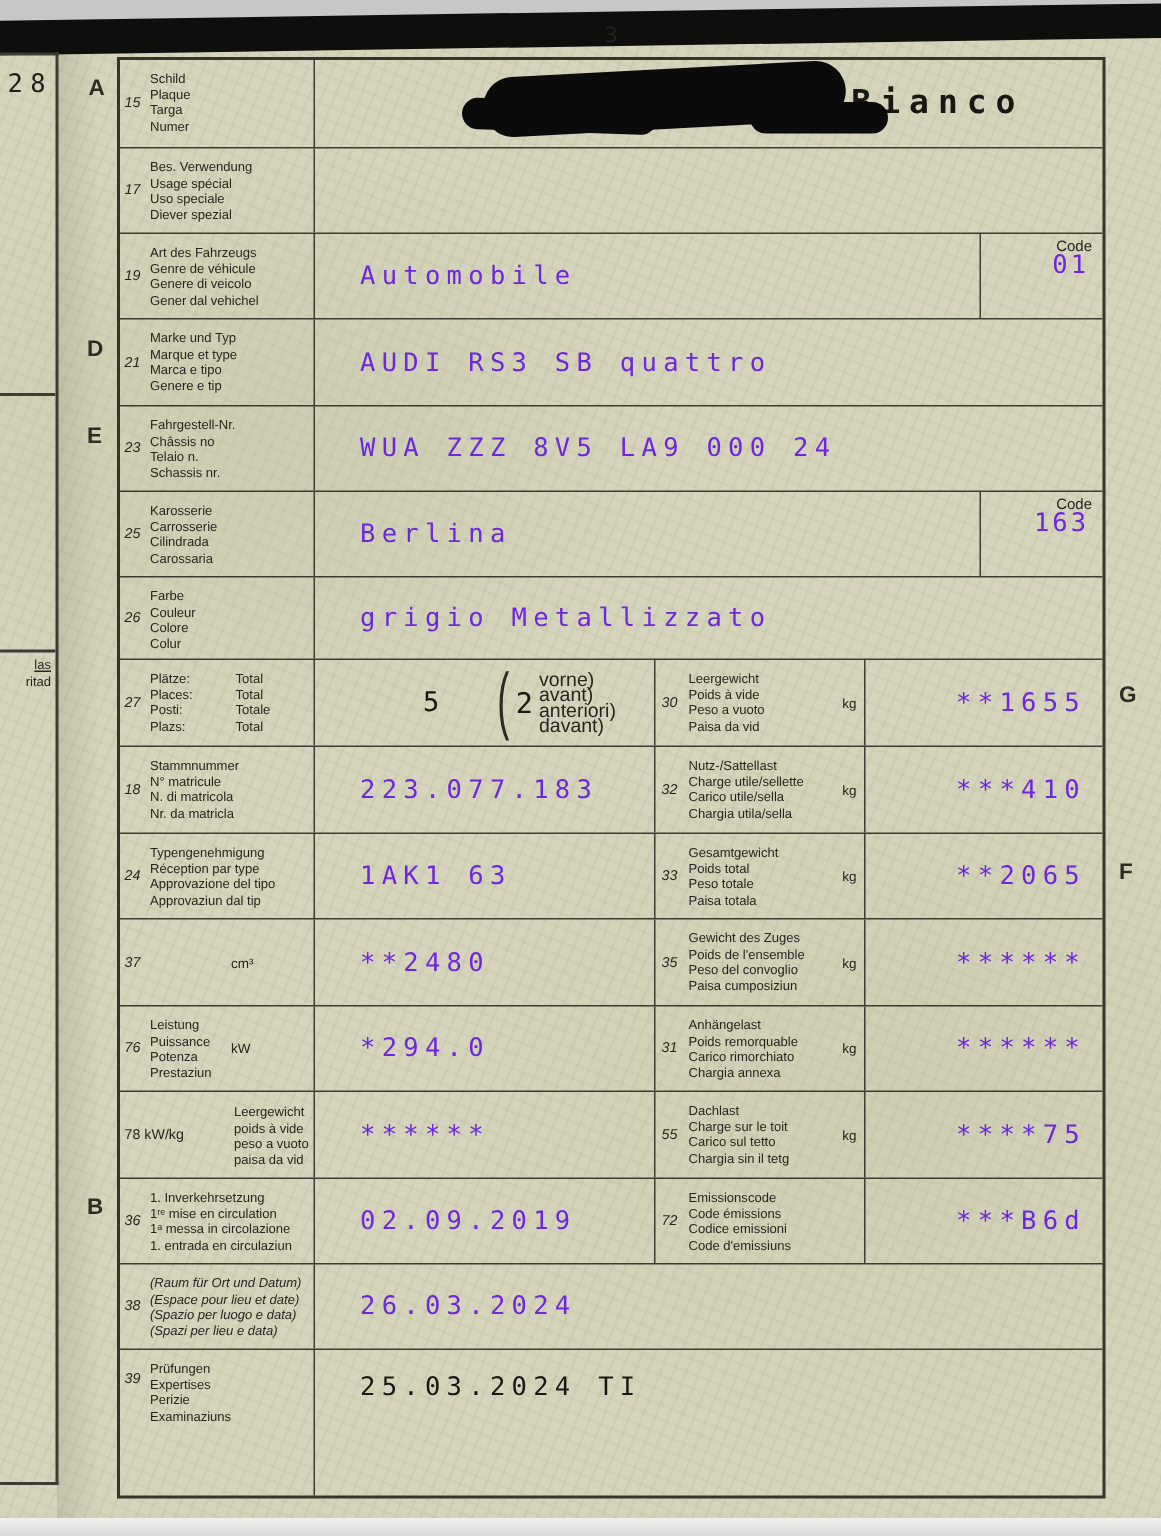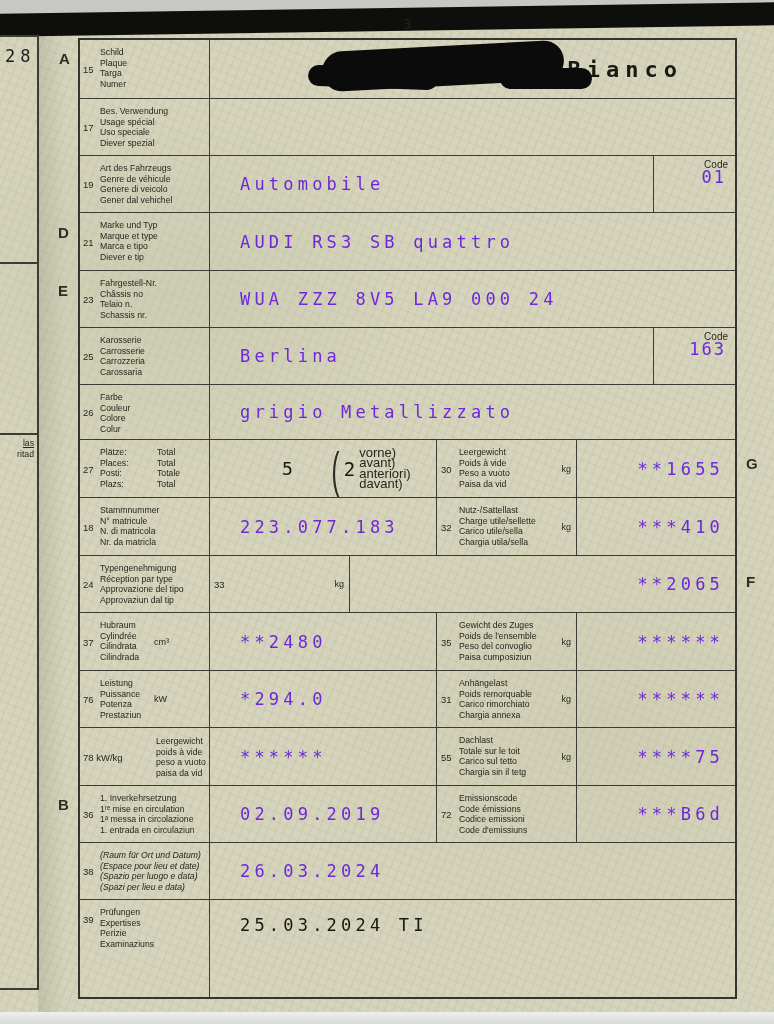--- a/index.html
+++ b/index.html
@@ -44,21 +44,21 @@
   
   .vtable { position:absolute; left:78px; top:38px; width:659px; height:961px;
     border:2px solid #35352e; display:flex; flex-direction:column; }
   .row { display:flex; position:relative; border-top:1.6px solid #3c3c34; }
   .row.first { border-top:none; }
   .h58{height:58px} .h57{height:57px} .h55{height:55px} .h98{height:98px}
 
   .cl { width:130px; border-right:1.6px solid #3c3c34; position:relative;
     padding:7px 2px 2px 20px; overflow:hidden; }
   .num { position:absolute; left:3px; top:50%; transform:translateY(-50%);
-    font-size:9.5px; color:#26261f; white-space:nowrap; }
+    font-size:9.5px; color:#26261f; white-space:nowrap;font-style:italic; }
   .num-top { top:14px; transform:none; }
   .lab div { font-size:8.7px; line-height:10.6px; color:#26261f; white-space:nowrap; }
   .lab.it div { font-style:italic; }
   .unit1 { position:absolute; left:74px; top:50%; transform:translateY(-50%); font-size:9px; color:#26261f; }
 
   .mono, .cv, .cvl, .cvr, .code-val { font-family:"DejaVu Sans Mono", monospace;
     font-size:17px; letter-spacing:4.2px; color:#6d28d9; white-space:nowrap; }
   .cv { flex:1; display:flex; align-items:center; padding-left:30px; overflow:hidden; }
   .cvl { width:227px; flex:none; border-right:1.6px solid #3c3c34;
     display:flex; align-items:center; padding-left:30px; overflow:hidden; }
@@ -183,21 +183,21 @@
       </div>
     </div>
 
     <div class="row h58">
       <div class="cl">
         <span class="num">21</span>
         <div class="lab">
           <div>Marke und Typ</div>
           <div>Marque et type</div>
           <div>Marca e tipo</div>
-          <div>Diever e tip</div>
+          <div>Genere e tip</div>
         </div>
       </div>
       <div class="cv">AUDI RS3 SB quattro</div>
     </div>
 
     <div class="row h57">
       <div class="cl">
         <span class="num">23</span>
         <div class="lab">
           <div>Fahrgestell-Nr.</div>
@@ -208,21 +208,21 @@
       </div>
       <div class="cv">WUA ZZZ 8V5 LA9 000 24</div>
     </div>
 
     <div class="row h57">
       <div class="cl">
         <span class="num">25</span>
         <div class="lab">
           <div>Karosserie</div>
           <div>Carrosserie</div>
-          <div>Carrozzeria</div>
+          <div>Cilindrada</div>
           <div>Carossaria</div>
         </div>
       </div>
       <div class="cv">Berlina</div>
       <div class="cc">
         <span class="code-lab">Code</span>
         <span class="code-val">163</span>
       </div>
     </div>
 
@@ -306,36 +306,37 @@
     <div class="row h57">
       <div class="cl">
         <span class="num">24</span>
         <div class="lab">
           <div>Typengenehmigung</div>
           <div>Réception par type</div>
           <div>Approvazione del tipo</div>
           <div>Approvaziun dal tip</div>
         </div>
       </div>
+      <div class="cvl">1AK1 63</div>
       <div class="cl2">
         <span class="num">33</span>
+        <div class="lab">
+          <div>Gesamtgewicht</div>
+          <div>Poids total</div>
+          <div>Peso totale</div>
+          <div>Paisa totala</div>
+        </div>
         <span class="unit2">kg</span>
       </div>
       <div class="cvr">**2065</div>
     </div>
 
     <div class="row h58">
       <div class="cl">
         <span class="num">37</span>
-        <div class="lab">
-          <div>Hubraum</div>
-          <div>Cylindrée</div>
-          <div>Cilindrata</div>
-          <div>Cilindrada</div>
-        </div>
         <span class="unit1">cm³</span>
       </div>
       <div class="cvl">**2480</div>
       <div class="cl2">
         <span class="num">35</span>
         <div class="lab">
           <div>Gewicht des Zuges</div>
           <div>Poids de l'ensemble</div>
           <div>Peso del convoglio</div>
           <div>Paisa cumposiziun</div>
@@ -378,21 +379,21 @@
           <div>poids à vide</div>
           <div>peso a vuoto</div>
           <div>paisa da vid</div>
         </div>
       </div>
       <div class="cvl">******</div>
       <div class="cl2">
         <span class="num">55</span>
         <div class="lab">
           <div>Dachlast</div>
-          <div>Totale sur le toit</div>
+          <div>Charge sur le toit</div>
           <div>Carico sul tetto</div>
           <div>Chargia sin il tetg</div>
         </div>
         <span class="unit2">kg</span>
       </div>
       <div class="cvr">****75</div>
     </div>
 
     <div class="row h57">
       <div class="cl">

